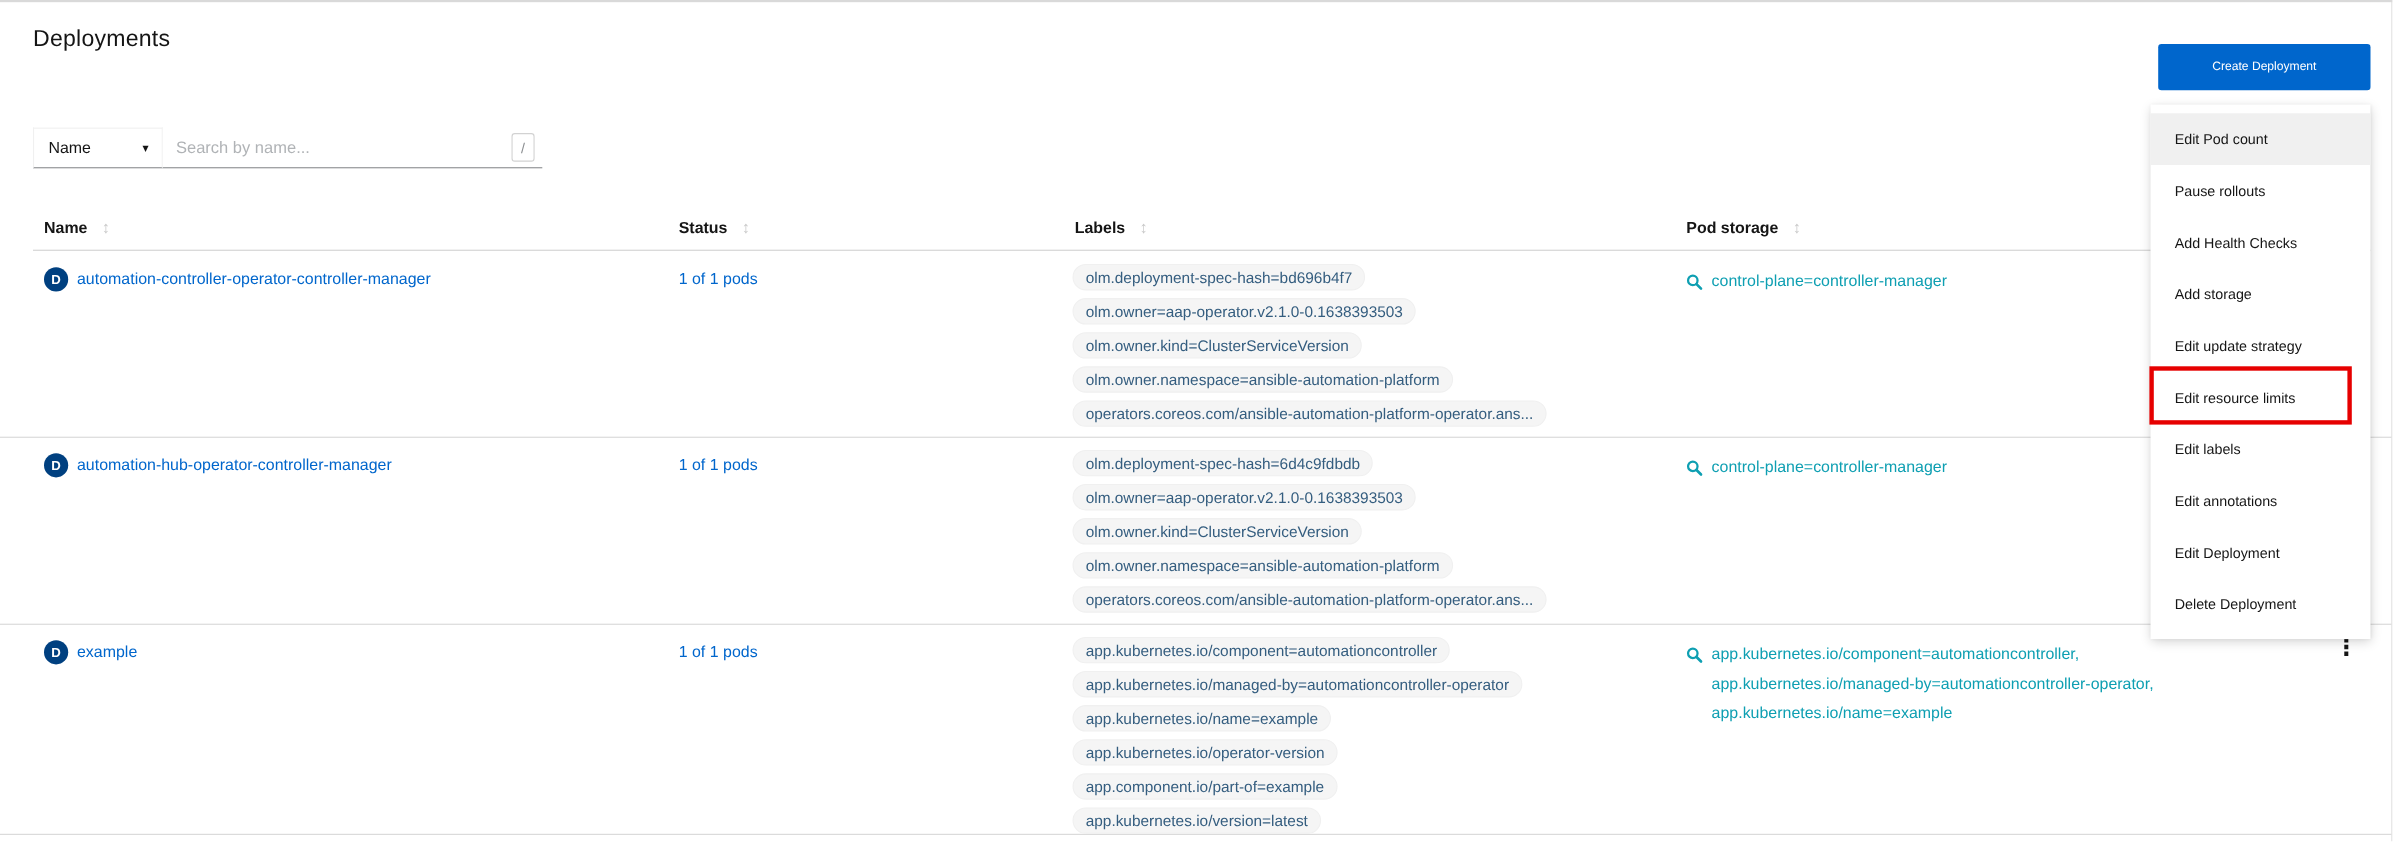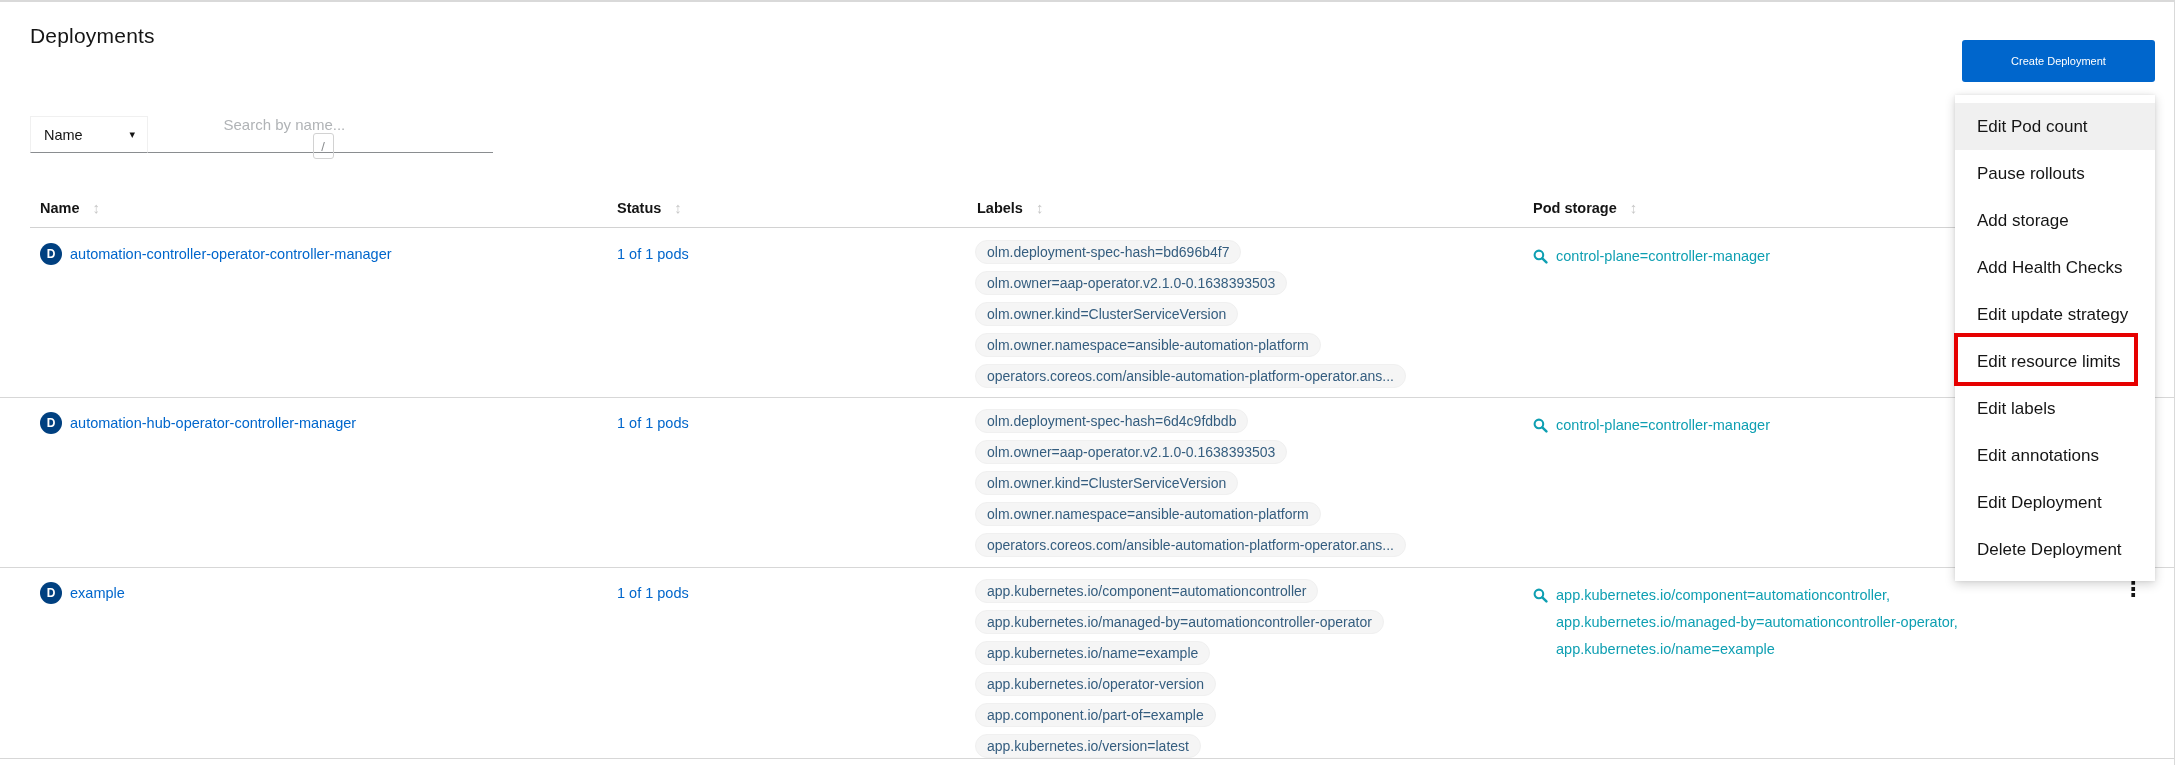--- a/index.html
+++ b/index.html
@@ -20,21 +20,21 @@
   
   .toolbar { position:absolute; left:30px; top:114px; display:flex; align-items:stretch; }
   .filter-dropdown {
     width:118px; height:37px; background:#fff; display:flex; align-items:center; justify-content:space-between;
     padding:0 12px 0 13px; border:1px solid #f0f0f0; border-bottom:1px solid #8a8d90; cursor:pointer;
     font-size:14.5px;
   }
   .filter-dropdown .caret { font-size:11px; color:#151515; margin-left:8px; }
   .search-box {
     width:345px; height:37px; background:#fff; border-bottom:1px solid #8a8d90;
-    display:flex; align-items:center; padding:0 7px 0 12px;flex-direction:column;
+    display:flex; align-items:center; padding:0 7px 0 12px;
   }
   .search-box input {
     border:none; outline:none; flex:1; font-size:15px; font-family:inherit; color:#151515; background:transparent;
   }
   .search-box input::placeholder { color:#b0b3b6; }
   .kbd-badge {
     width:21px; height:26px; border:1px solid #d2d2d2; border-radius:3px; color:#8a8d90;
     font-size:13px; display:flex; align-items:center; justify-content:center; flex:none;
   }
   
@@ -69,21 +69,21 @@
   .selector-link div { white-space:nowrap; }
   .mag-icon { margin-top:6px; margin-right:8px; color:#0e9fb2; flex:none; }
   .c-kebab { left:2116px; padding-top:10px; width:34px; text-align:center; }
   .kebab-btn { font-size:21px; font-weight:700; color:#151515; cursor:pointer; background:none; border:none; line-height:1; letter-spacing:0; font-family:inherit; }
   
   .ctx-menu {
     position:absolute; left:1955px; top:93px; width:200px; background:#fff; padding:8px 0;
     box-shadow:0 3px 10px rgba(0,0,0,.18), 0 0 3px rgba(0,0,0,.08); z-index:5;
   }
   .ctx-item {
-    height:47px; display:flex; align-items:center; padding-left:22px; font-size:17px; color:#151515;
+    height:47px; display:flex; align-items:center; padding-left:22px; font-size:13px; color:#151515;
     cursor:pointer; position:relative; white-space:nowrap;
   }
   .ctx-item.hovered { background:#f0f0f0; }
   .ctx-item.annotated::after {
     content:""; position:absolute; left:-1px; right:17px; top:-5px; bottom:-1px;
     border:4px solid #e60000; pointer-events:none;
   }
 </style>
 </head>
 <body>
@@ -220,22 +220,22 @@
       <div class="cell c-kebab">
         <button class="kebab-btn">⋮</button>
       </div>
     </div>
 
   </div>
 
   <div class="ctx-menu">
     <div class="ctx-item hovered">Edit Pod count</div>
     <div class="ctx-item">Pause rollouts</div>
+    <div class="ctx-item">Add Health Checks</div>
     <div class="ctx-item">Add storage</div>
-    <div class="ctx-item">Add Health Checks</div>
     <div class="ctx-item">Edit update strategy</div>
     <div class="ctx-item annotated">Edit resource limits</div>
     <div class="ctx-item">Edit labels</div>
     <div class="ctx-item">Edit annotations</div>
     <div class="ctx-item">Edit Deployment</div>
     <div class="ctx-item">Delete Deployment</div>
   </div>
 
 </div>
 

